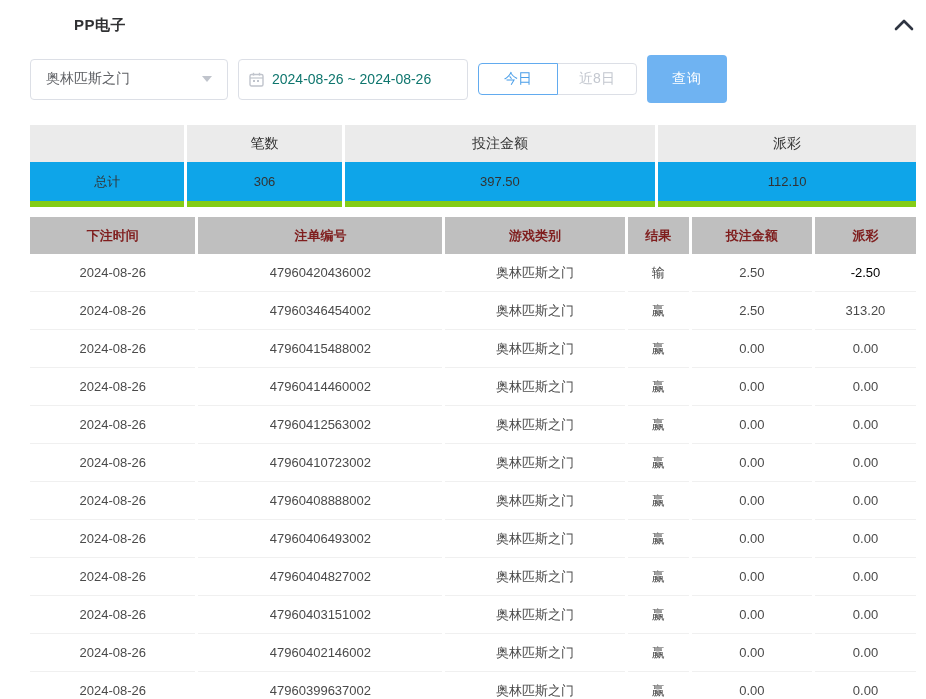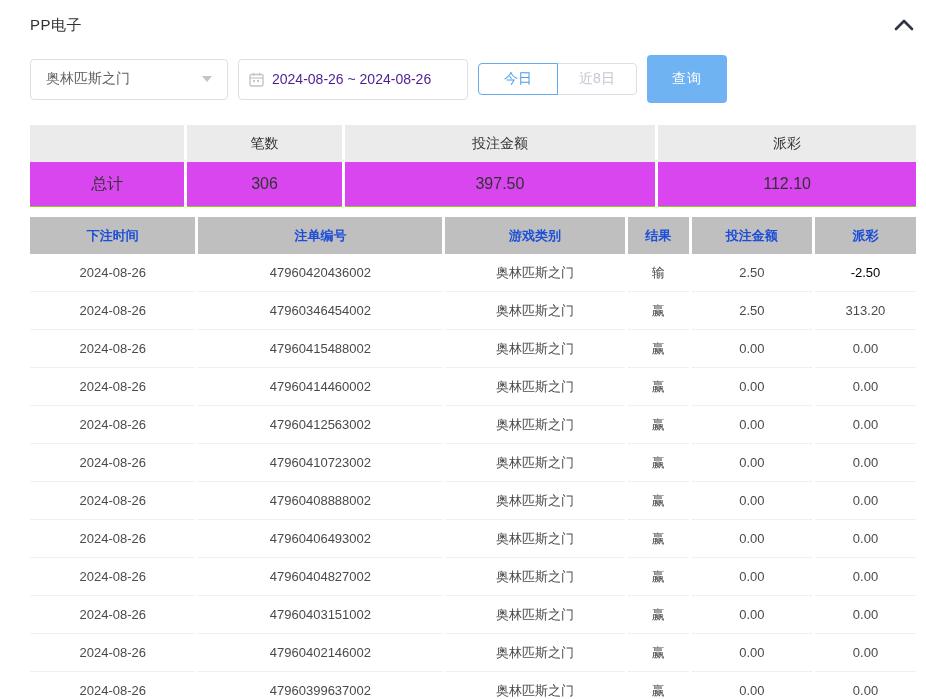--- a/index.html
+++ b/index.html
@@ -3,36 +3,36 @@
 <meta charset="utf-8">
 <style>
   * { margin:0; padding:0; box-sizing:border-box; }
   html,body { width:926px; height:699px; overflow:hidden; background:#fff;
     font-family:"Liberation Sans","DejaVu Sans",sans-serif; color:#333; }
   .panel { padding:0 0 0 30px; }
 
   
   .panel-head { display:flex; align-items:center; justify-content:space-between;
     padding:14px 8px 0 0; }
-  .panel-title { font-size:15px; font-weight:normal; color:#303133; letter-spacing:.5px; }
+  .panel-title { font-size:15px; font-weight:bold; color:#303133; letter-spacing:.5px;margin-left:44px; }
   .collapse-btn { width:28px; height:22px; display:flex; align-items:center;
     justify-content:center; cursor:pointer; background:none; border:none; }
 
   
   .filters { display:flex; align-items:center; margin-top:19px; }
   .select-box { width:198px; height:41px; border:1px solid #dcdfe6; border-radius:4px;
     display:flex; align-items:center; padding:0 15px; cursor:pointer; background:#fff; }
   .select-box .sel-text { flex:1; font-size:14px; color:#606266; }
   .caret-down { width:0; height:0; border-left:5px solid transparent;
     border-right:5px solid transparent; border-top:6px solid #c0c4cc; margin-left:8px; }
   .date-box { width:230px; height:41px; border:1px solid #dcdfe6; border-radius:4px;
     display:flex; align-items:center; padding:0 10px; margin-left:10px; cursor:pointer;
     background:#fff; }
   .date-box .cal { margin-right:8px; display:flex; }
-  .date-box .date-text { font-size:14px; color:#4c1d95; white-space:nowrap; }
+  .date-box .date-text { font-size:14px; color:#0f766e; white-space:nowrap; }
 
   .btn-group { display:inline-flex; margin-left:10px; }
   .btn-group .qbtn { width:80px; height:32px; background:#fff; border:1px solid #dcdfe6;
     font-size:14px; color:#c3c7cf; cursor:pointer;
     font-family:"Liberation Sans","DejaVu Sans",sans-serif; }
   .btn-group .qbtn + .qbtn { margin-left:-1px; }
   .btn-group .qbtn:first-child { border-radius:4px 0 0 4px; }
   .btn-group .qbtn:last-child { border-radius:0 4px 4px 0; }
   .btn-group .qbtn.active { border-color:#62abef; color:#4b9fe9; position:relative; z-index:2; }
 
@@ -41,28 +41,28 @@
     font-family:"Liberation Sans","DejaVu Sans",sans-serif; }
 
   
   .tbl-wrap { margin-top:22px; padding-right:10px; overflow:hidden; }
   table { border-collapse:separate; border-spacing:3px 0; table-layout:fixed;
     width:calc(100% + 6px); margin-left:-3px; }
   th, td { text-align:center; font-weight:normal; overflow:hidden; white-space:nowrap; }
 
   
   .summary-tbl th { background:#ebebeb; color:#333; font-size:14px; height:37px; }
-  .summary-tbl td { height:45px; font-size:16px; color:#333;
-    border-bottom:1px solid #84cc16; background:#d946ef; }
+  .summary-tbl td { height:45px; font-size:13px; color:#333;
+    border-bottom:6px solid #84cc16; background:#0ea5e9; }
   .summary-tbl col.s1 { width:17.6%; } .summary-tbl col.s2 { width:17.6%; }
   .summary-tbl col.s3 { width:35.4%; } .summary-tbl col.s4 { width:29.4%; }
 
   
   .detail-wrap { margin-top:10px; }
-  .detail-tbl th { background:#bfbfbf; color:#1d4ed8; font-size:13px; font-weight:bold;
+  .detail-tbl th { background:#bfbfbf; color:#7f1d1d; font-size:13px; font-weight:bold;
     height:37px;margin-top:24px; }
   .detail-tbl td { height:38px; font-size:13px; color:#4a4a4a;
     border-bottom:1px solid #f0f0f0; background:#fff; }
   .detail-tbl td.neg { color:#000000; }
   .detail-tbl col.c1 { width:19.0%; } .detail-tbl col.c2 { width:28.0%; }
   .detail-tbl col.c3 { width:20.6%; } .detail-tbl col.c4 { width:7.0%; }
   .detail-tbl col.c5 { width:13.8%; } .detail-tbl col.c6 { width:11.6%; }
 </style>
 </head>
 <body>

